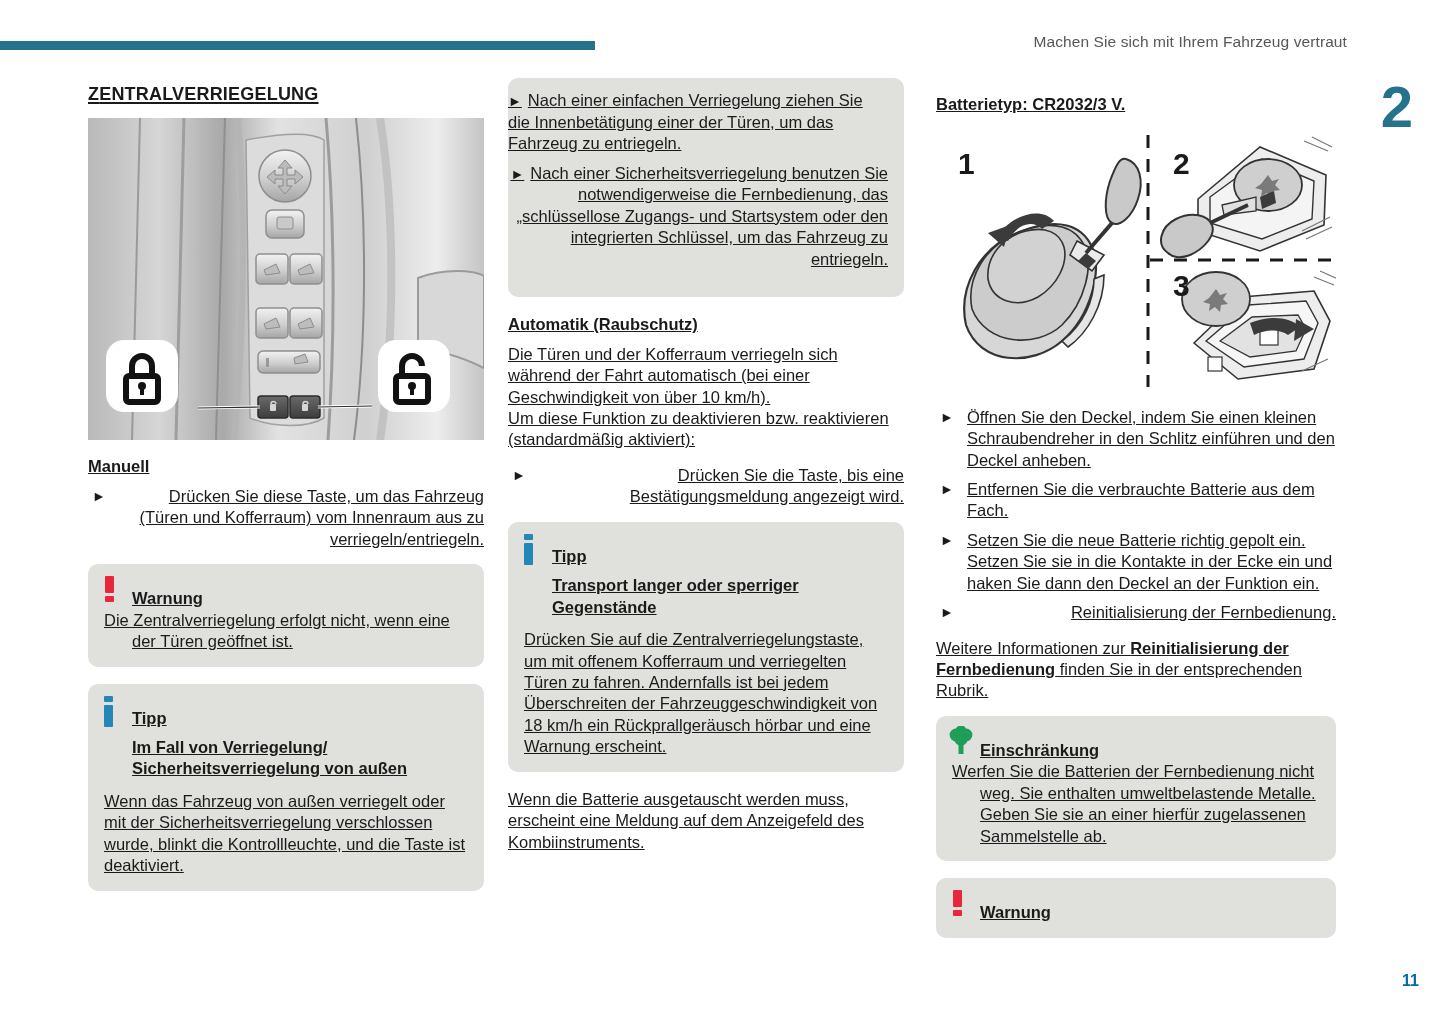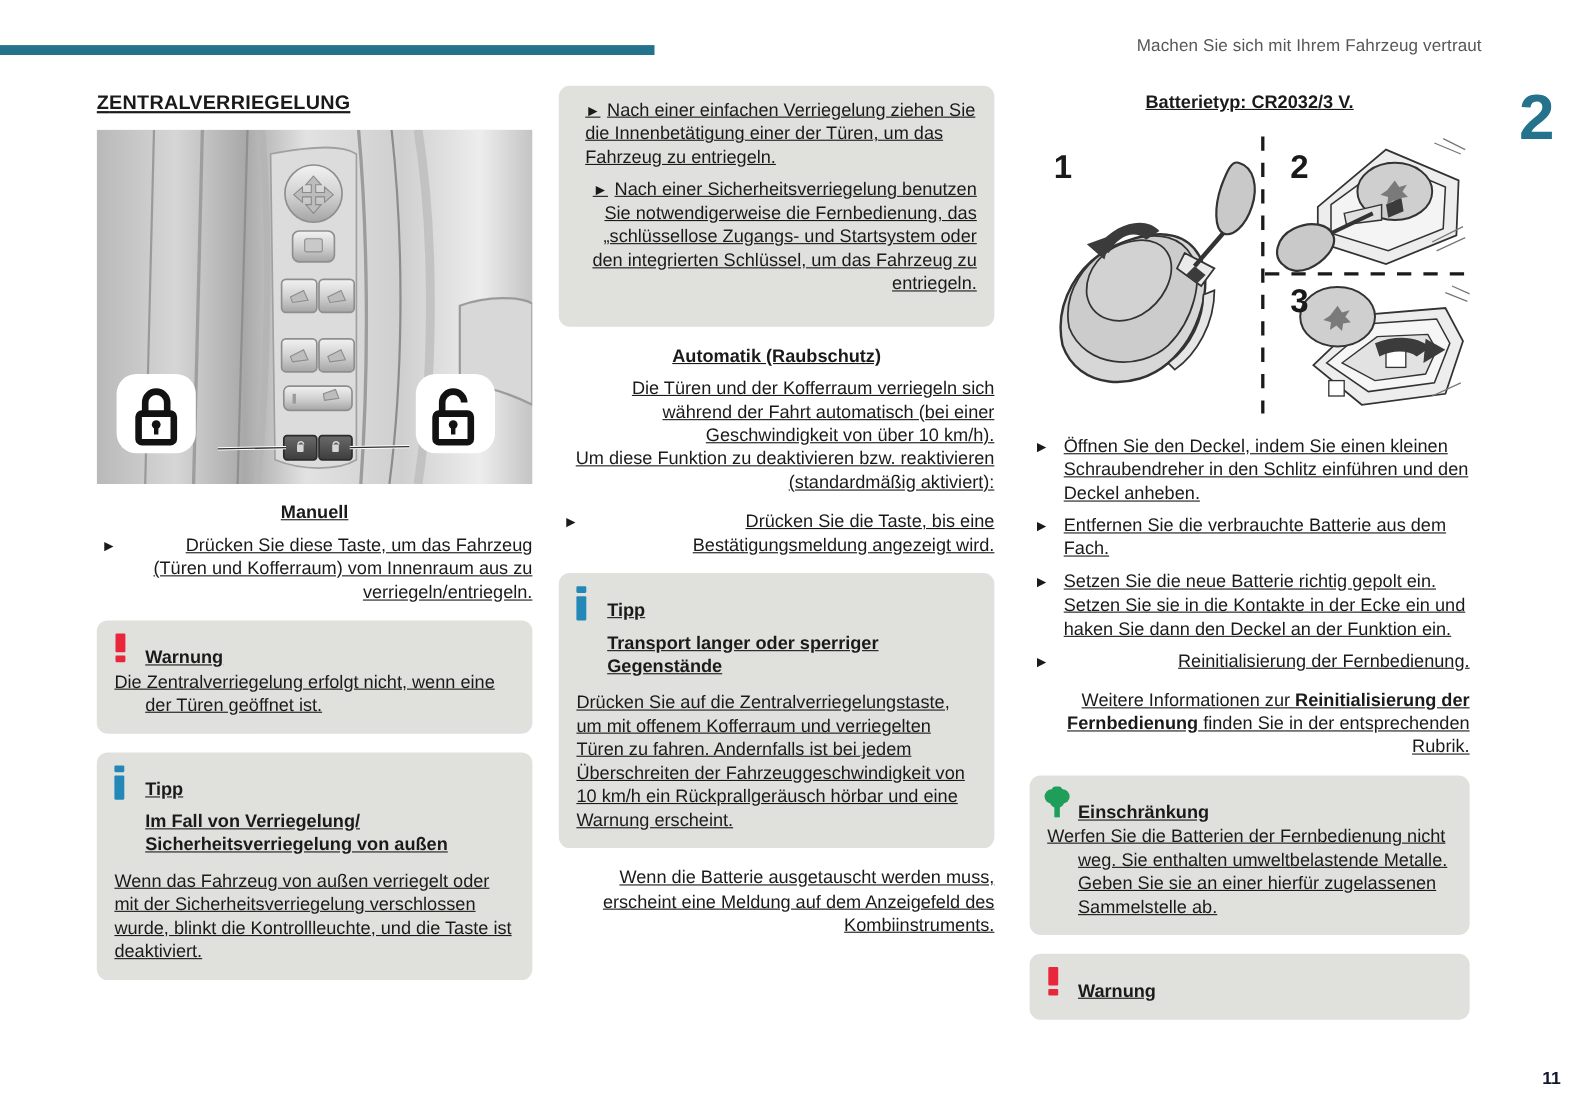--- a/index.html
+++ b/index.html
@@ -44,21 +44,21 @@
     font-weight: bold;
     color: #24728c;
     line-height: 1;
   }
   .page-number {
     position: absolute;
     right: 26px;
     bottom: 28px;
     font-size: 16px;
     font-weight: bold;
-    color: #0f172a;
+    color: #0369a1;
   }
 
   
   .col {
     position: absolute;
     top: 78px;
     width: 396px;
     text-decoration: underline;
   }
   .col-1 { left: 88px; }
@@ -72,30 +72,28 @@
     letter-spacing: .2px;
     font-variant: small-caps;
     text-transform: lowercase;
     line-height: 1.05;
   }
   h2.section-title::first-letter { font-size: 25px; }
 
   h3.sub-title {
     font-size: 16.5px;
     font-weight: bold;
-    margin: 5px 0 9px 0;
+    margin: 16px 0 9px 0;
     line-height: 1.25;
-    text-align: center;
   }
 
   p.body {
     font-size: 16.5px;
     line-height: 1.3;
     margin: 0 0 14px 0;
-    text-align: right;
   }
   p.body.tight { margin-bottom: 0; }
 
   
   ul.arrow-list {
     list-style: none;
     margin: 0 0 14px 0;
     padding: 0;
   }
   ul.arrow-list li {
@@ -126,21 +124,21 @@
   
   .callout {
     position: relative;
     background: #e0e1dd;
     border-radius: 10px;
     padding: 24px 16px 14px 16px;
     margin: 0 0 17px 0;
     font-size: 16.5px;
     line-height: 1.3;
   }
-  .callout.plain { padding: 12px 16px 13px 24px; }
+  .callout.plain { padding: 12px 16px 13px 0; }
   .callout .cal-head {
     font-weight: bold;
     margin: 0;
     padding-left: 28px;
   }
   .callout .cal-sub {
     font-weight: bold;
     margin: 8px 0 0 0;
     padding-left: 28px;
     text-indent: -28px;
@@ -386,21 +384,21 @@
     </li>
   </ul>
 
   <div class="callout">
     <span class="cal-icon icon-info">
       <span class="dot"></span>
         <span class="bar"></span>
     </span>
     <p class="cal-head">Tipp</p>
     <p class="cal-sub ind">Transport langer oder sperriger Gegenstände</p>
-    <p class="cal-body full">Drücken Sie auf die Zentralverriegelungstaste, um mit offenem Kofferraum und verriegelten Türen zu fahren. Andernfalls ist bei jedem Überschreiten der Fahrzeuggeschwindigkeit von 10 km/h ein Rückprallgeräusch hörbar und eine Warnung erscheint.</p>
+    <p class="cal-body full">Drücken Sie auf die Zentralverriegelungstaste, um mit offenem Kofferraum und verriegelten Türen zu fahren. Andernfalls ist bei jedem Überschreiten der Fahrzeuggeschwindigkeit von 18 km/h ein Rückprallgeräusch hörbar und eine Warnung erscheint.</p>
   </div>
 
   <p class="body">Wenn die Batterie ausgetauscht werden muss, erscheint eine Meldung auf dem Anzeigefeld des Kombiinstruments.</p>
 </div>
 
 <div class="col col-3">
 
   <h3 class="sub-title">Batterietyp: CR2032/3 V.</h3>
 
   <div class="figure-fob">

